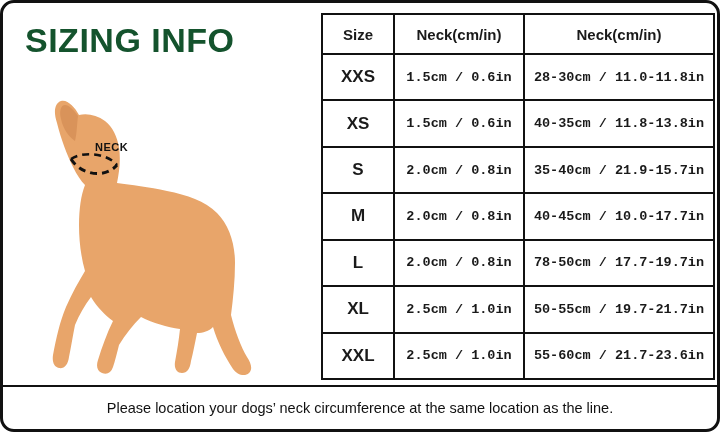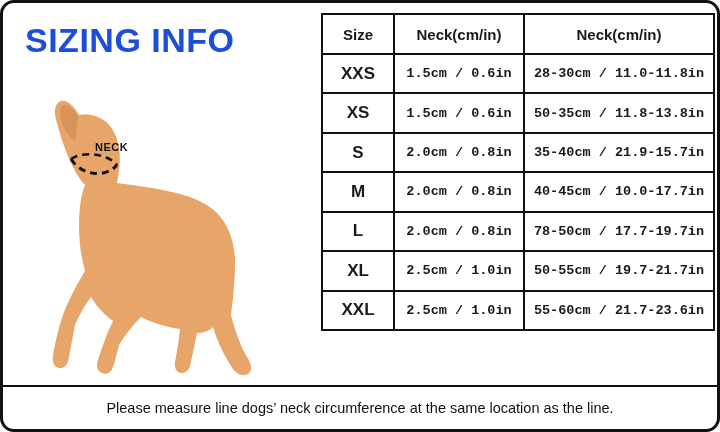--- a/index.html
+++ b/index.html
@@ -31,21 +31,21 @@
     width: 312px;
     height: 392px;
   }
   .title {
     position: absolute;
     left: 22px;
     top: 18px;
     font-size: 34px;
     font-weight: bold;
     letter-spacing: 0.5px;
-    color: #1d4ed8;
+    color: #14532d;
     white-space: nowrap;
   }
   .dog-wrap {
     position: absolute;
     left: 18px;
     top: 78px;
     width: 280px;
     height: 300px;
   }
   .neck-label {
@@ -57,21 +57,21 @@
     letter-spacing: 0.5px;
     color: #111111;
     padding-left: 22px;
   }
   
   .table-wrap {
     position: absolute;
     left: 318px;
     top: 10px;
     width: 392px;
-    height: 318px;
+    height: 367px;
   }
   table.size-table {
     width: 100%;
     height: 100%;
     border-collapse: collapse;
     table-layout: fixed;
   }
   table.size-table th,
   table.size-table td {
     border: 2px solid #111111;
@@ -194,21 +194,21 @@
       </thead>
       <tbody>
         <tr>
           <td class="size-cell">XXS</td>
           <td class="val-cell">1.5cm / 0.6in</td>
           <td class="val-cell">28-30cm / 11.0-11.8in</td>
         </tr>
         <tr>
           <td class="size-cell">XS</td>
           <td class="val-cell">1.5cm / 0.6in</td>
-          <td class="val-cell">50-35cm / 11.8-13.8in</td>
+          <td class="val-cell">40-35cm / 11.8-13.8in</td>
         </tr>
         <tr>
           <td class="size-cell">S</td>
           <td class="val-cell">2.0cm / 0.8in</td>
           <td class="val-cell">35-40cm / 21.9-15.7in</td>
         </tr>
         <tr>
           <td class="size-cell">M</td>
           <td class="val-cell">2.0cm / 0.8in</td>
           <td class="val-cell">40-45cm / 10.0-17.7in</td>
@@ -226,16 +226,16 @@
         <tr>
           <td class="size-cell">XXL</td>
           <td class="val-cell">2.5cm / 1.0in</td>
           <td class="val-cell">55-60cm / 21.7-23.6in</td>
         </tr>
       </tbody>
     </table>
   </div>
 
   <div class="footer">
-    <div class="footer-text">Please measure line dogs’  neck circumference at the same location as the line.</div>
+    <div class="footer-text">Please location your dogs’  neck circumference at the same location as the line.</div>
   </div>
 
 </div>
 
 </body></html>

